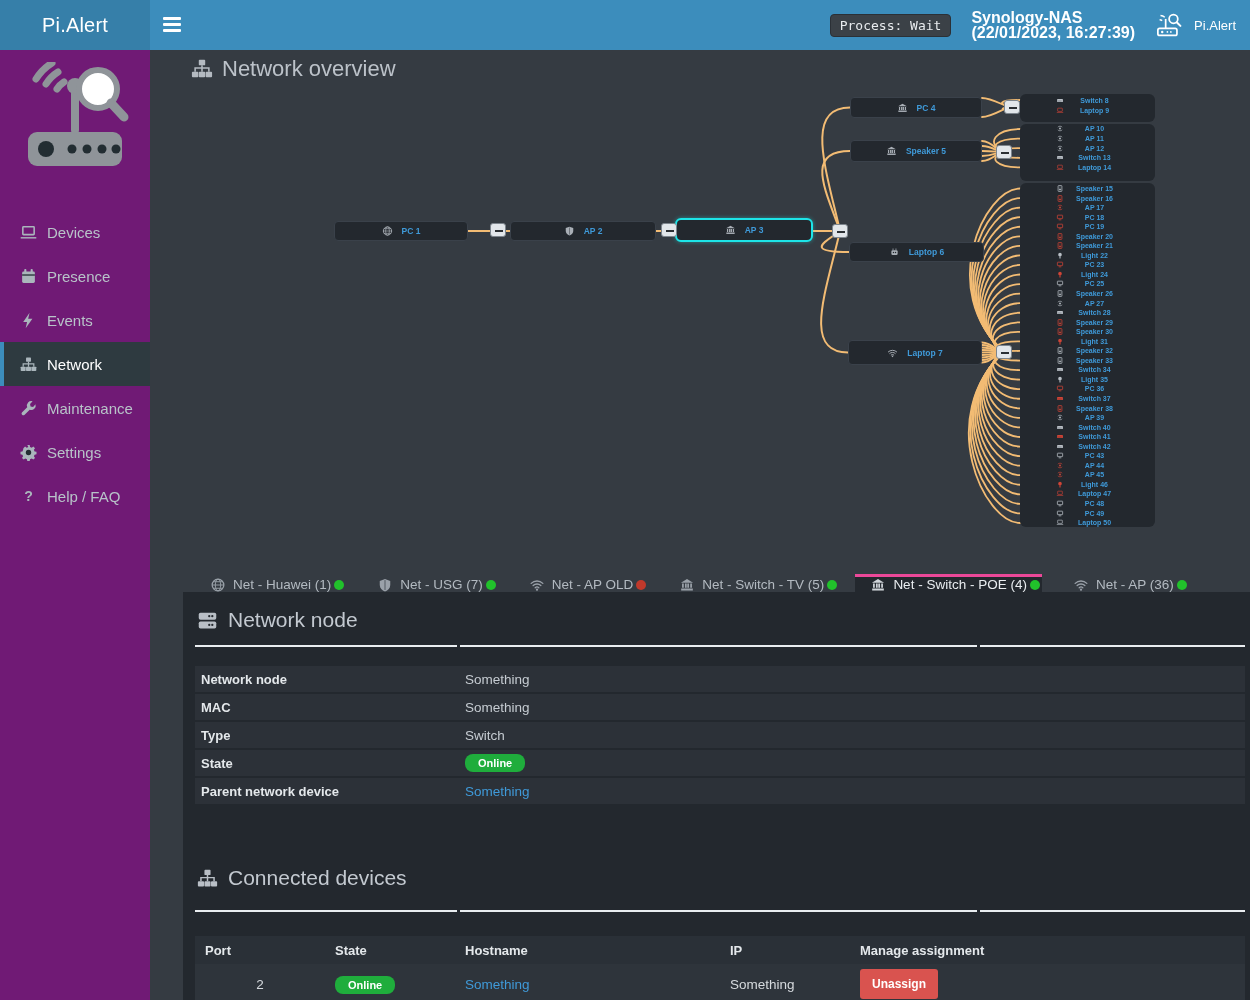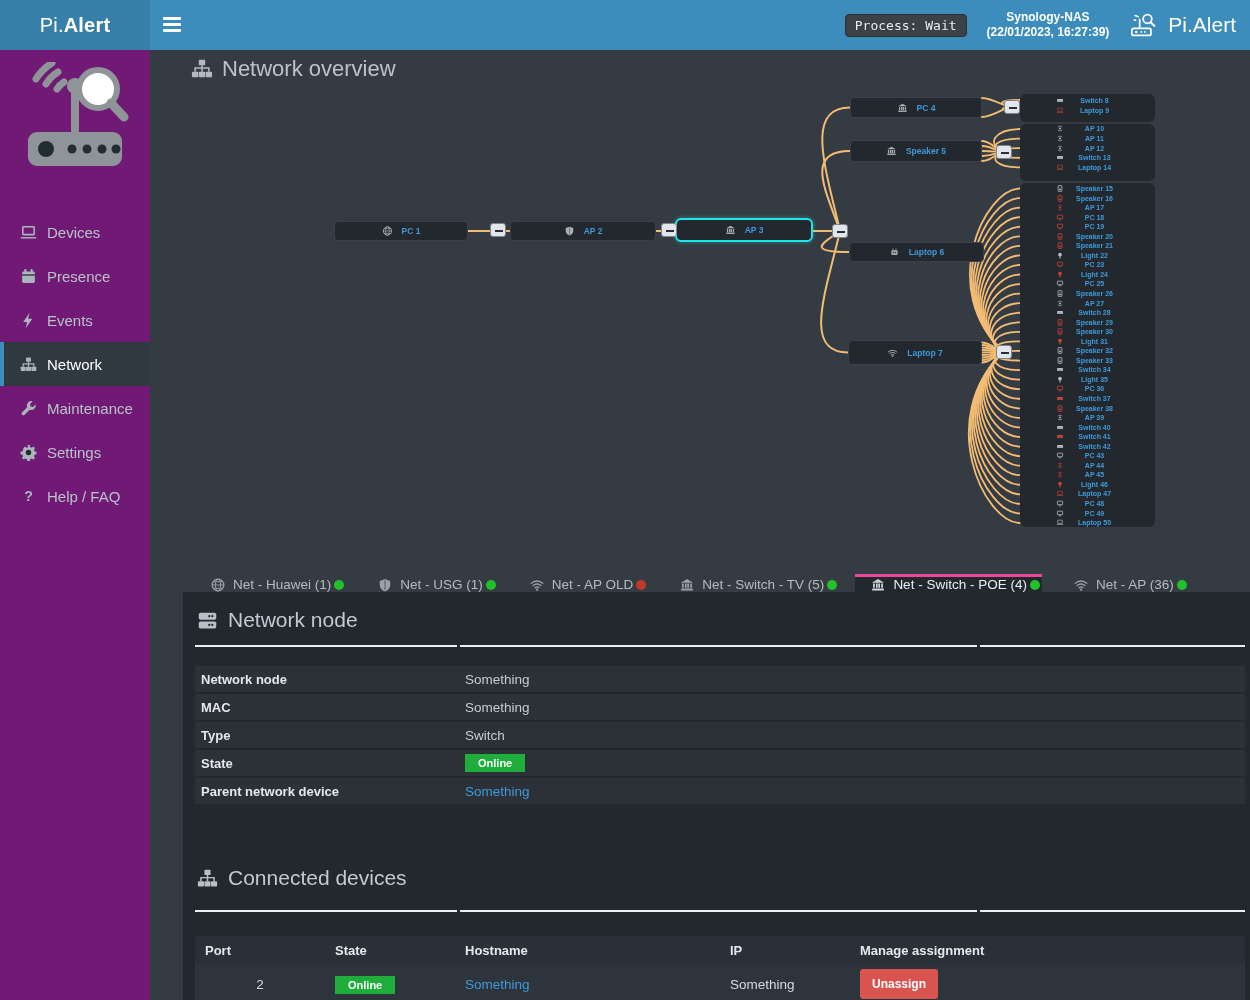--- a/index.html
+++ b/index.html
@@ -4,29 +4,29 @@
 <style>
   * { margin:0; padding:0; box-sizing:border-box; }
   html,body { width:1250px; height:1000px; overflow:hidden; background:#353b42;
     font-family:"Liberation Sans","DejaVu Sans",sans-serif; }
   .app { position:relative; width:1250px; height:1000px; }
 
   
   .topbar { position:absolute; left:0; top:0; width:1250px; height:50px; background:#3c8dbc; z-index:5; }
   .brand { position:absolute; left:0; top:0; width:150px; height:50px; background:#367fa9;
     color:#fff; font-size:20px; display:flex; align-items:center; justify-content:center; letter-spacing:.2px; }
-  .brand b { font-weight:700; }
+  .brand b { font-weight:400; }
   .hamburger { position:absolute; left:163px; top:17px; width:18px; height:15px; cursor:pointer;
     display:flex; flex-direction:column; justify-content:space-between; }
   .hamburger span { display:block; height:2.6px; background:#fff; border-radius:1px; }
   .nav-right { position:absolute; right:8px; top:0; height:50px; display:flex; align-items:center; gap:20px; }
   .process-badge { background:#3b4147; border:1px solid #2b3036; border-radius:4px; color:#e8ebee;
     font-family:"DejaVu Sans Mono",monospace; font-size:13px; padding:3px 9px; }
-  .hostinfo { color:#fff; font-size:12px; font-weight:700; line-height:15px; text-align:center; }
-  .nav-app { display:flex; align-items:center; gap:9px; color:#fff; font-size:21px; cursor:pointer; padding-right:6px; }
+  .hostinfo { color:#fff; font-size:16px; font-weight:700; line-height:15px; text-align:left; }
+  .nav-app { display:flex; align-items:center; gap:9px; color:#fff; font-size:13px; cursor:pointer; padding-right:6px; }
   .nav-app .micon { width:30px; height:26px; color:#fff; }
 
   
   .sidebar { position:absolute; left:0; top:50px; width:150px; height:950px; background:#701a75; z-index:4; }
   .side-logo { margin:12px auto 0; width:118px; height:112px; color:#8f9499; }
   .side-menu { margin-top:36px; }
   .side-item { position:relative; height:44px; display:flex; align-items:center; gap:10px;
     padding-left:20px; color:#b8c3c9; font-size:15px; cursor:pointer; }
   .side-item .sicon { width:17px; height:17px; flex:0 0 17px; color:#aab6bc; }
   .side-item.active { background:#2e3a40; color:#fff; }
@@ -73,21 +73,21 @@
   .hr { position:absolute; left:12px; width:1050px; height:2px; display:flex; gap:3px; }
   .hr i { display:block; height:2px; background:#e9edf0; }
   .hr i:nth-child(1){ width:262px; } .hr i:nth-child(2){ width:517px; } .hr i:nth-child(3){ flex:1; }
 
   .kv-table { position:absolute; left:12px; top:74px; width:1050px; }
   .kv-row { height:26px; margin-bottom:2px; background:#2c3138; display:flex; align-items:center; }
   .kv-label { width:262px; padding-left:6px; font-size:13px; font-weight:700; color:#e4e8eb; }
   .kv-value { padding-left:8px; font-size:13.5px; color:#c6ccd2; display:flex; align-items:center; }
   .kv-value.link { color:#3f9ad9; cursor:pointer; }
   .badge-online { display:inline-block; background:#1fad3c; color:#fff; font-size:11px; font-weight:700;
-    padding:3px 13px; border-radius:0;text-align:center; }
+    padding:3px 13px; border-radius:8px;text-align:center; }
 
   .cd-table { position:absolute; left:12px; top:344px; width:1050px; }
   .cd-head { height:28px; background:#2a3037; display:flex; align-items:center; }
   .cd-head div { font-size:13px; font-weight:700; color:#e4e8eb; padding-left:10px; }
   .cd-row { height:40px; background:#2e343b; display:flex; align-items:center; }
   .c1{ width:130px; } .c2{ width:130px; } .c3{ width:265px; } .c4{ width:130px; } .c5{ flex:1; }
   .cd-row .c1 { text-align:center; color:#d6dade; font-size:13.5px; padding-left:0; }
   .cd-row .c2,.cd-row .c3,.cd-row .c4,.cd-row .c5 { padding-left:10px; }
   .cd-link { color:#3f9ad9; font-size:13.5px; cursor:pointer; }
   .cd-ip { color:#d6dade; font-size:13.5px; }
@@ -804,21 +804,21 @@
           <span>Net - Huawei (1)</span>
           <span class="dot green"></span>
         </div>
         <div class="tab">
           <span class="tbicon">
             <svg viewBox="0 0 24 24">
               <path d="M12 1.5 21 5v7.2c0 5.4-3.9 9.3-9 10.8-5.1-1.5-9-5.4-9-10.8V5z" fill="currentColor"></path>
               <path d="M12 3.6v17" stroke="#353b42" stroke-width="1.2"></path>
             </svg>
           </span>
-          <span>Net - USG (1)</span>
+          <span>Net - USG (7)</span>
           <span class="dot green"></span>
         </div>
         <div class="tab">
           <span class="tbicon">
             <svg viewBox="0 0 24 24">
               <path d="M2 9.2a14.5 14.5 0 0 1 20 0M5.4 13a9.4 9.4 0 0 1 13.2 0M8.9 16.6a4.6 4.6 0 0 1 6.2 0" fill="none" stroke="currentColor" stroke-width="2.3" stroke-linecap="round"></path>
               <circle cx="12" cy="20" r="1.9" fill="currentColor"></circle>
             </svg>
           </span>
           <span>Net - AP OLD</span>

